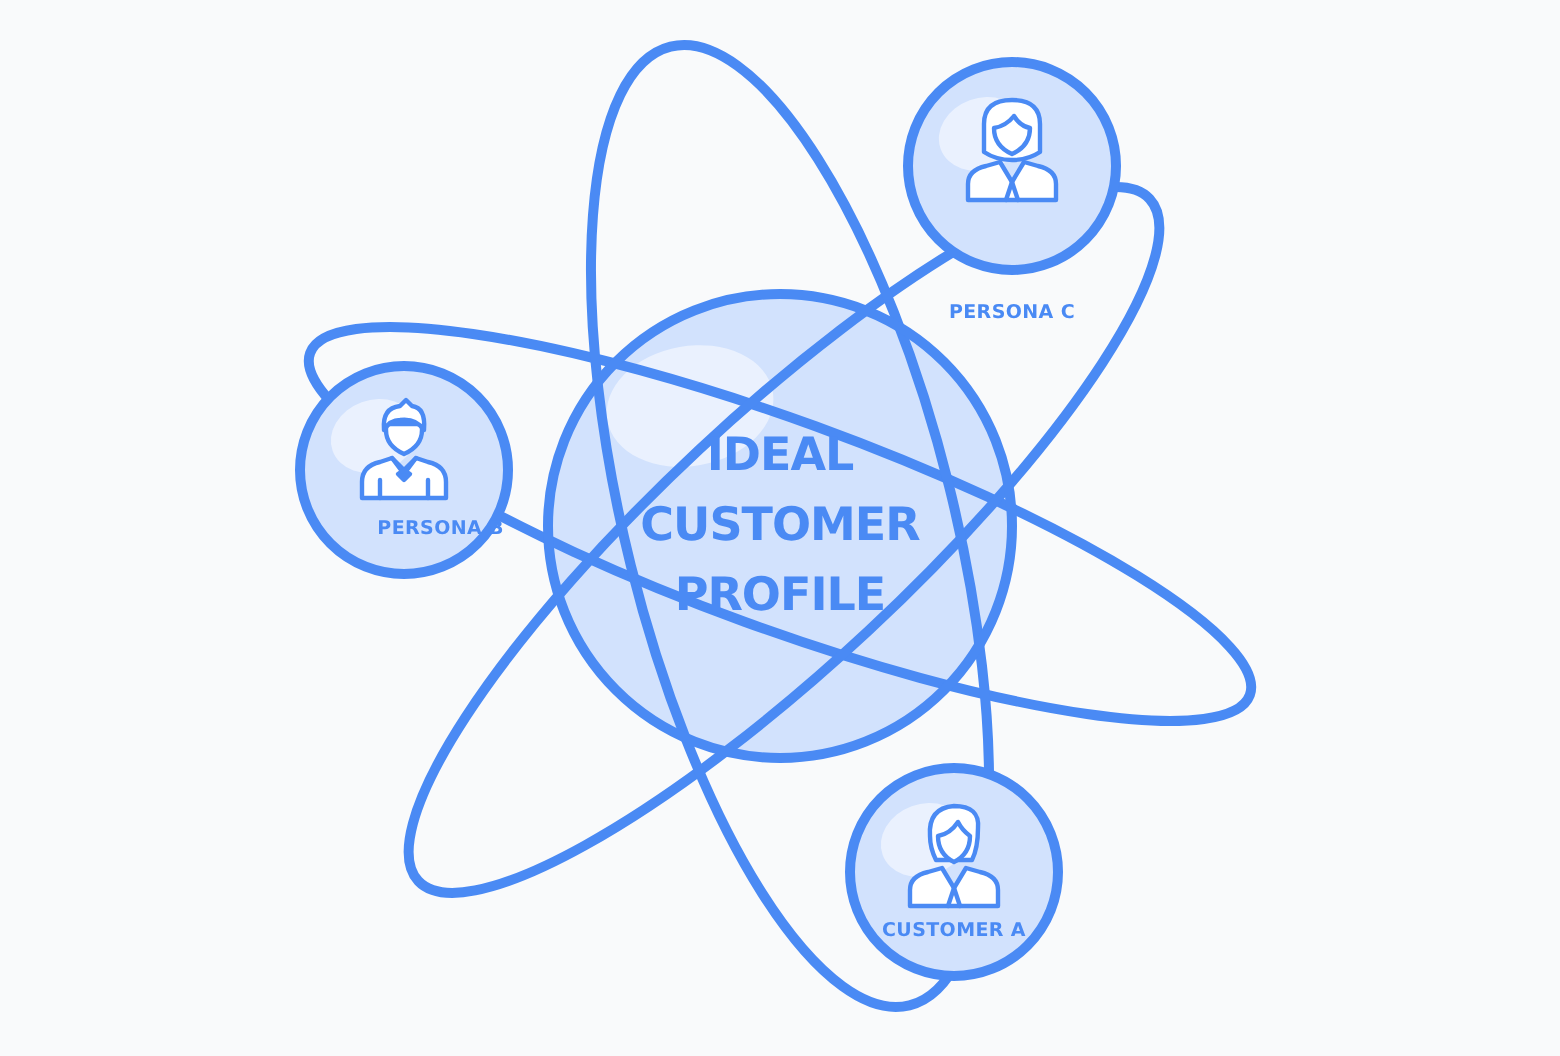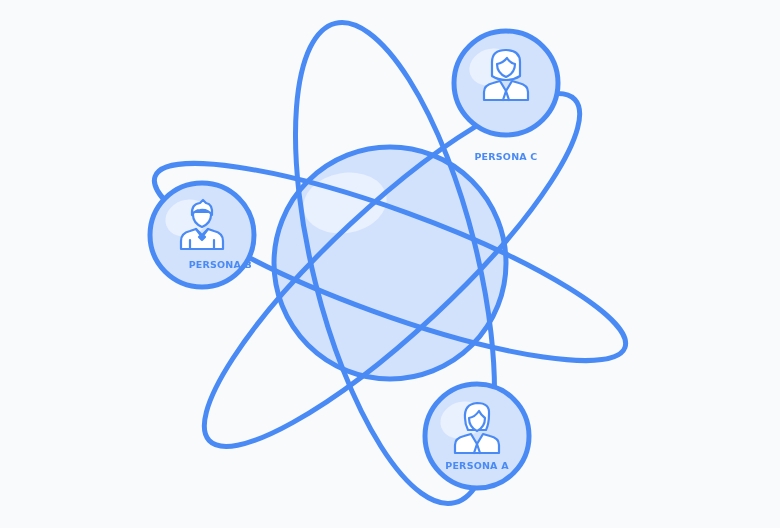--- a/index.html
+++ b/index.html
@@ -100,17 +100,22 @@
       <ellipse cx="462" cy="420" rx="22" ry="18" transform="rotate(-20 462 420)" fill="#eaf1fe"></ellipse>
       <g fill="#ffffff" stroke="#4a8af4" stroke-width="2.2" stroke-linejoin="round" stroke-linecap="round">
         <path d="M455 453 L455 445 Q455 438 464 436 L471 434 L477 444 L483 434 L490 436 Q499 438 499 445 L499 453 Z"></path>
         <path d="M474 453 L477 444 L480 453" fill="none"></path>
         <path d="M465 418 Q464 404 477 403 Q490 403 489 414 Q489 424 486 430 L468 430 Q465 424 465 418 Z"></path>
         <path d="M469 418 Q469 427 477 431 Q485 427 485 418 Q481 415 479 411 Q475 417 469 418 Z"></path>
       </g>
     </g>
   </svg>
 
+  <div class="center-text">
+    <div>IDEAL</div>
+    <div>CUSTOMER</div>
+    <div>PROFILE</div>
+  </div>
 
   <div class="persona-label" style="left:152px; top:259px;text-align:right;">PERSONA B</div>
   <div class="persona-label" style="left:456px; top:107px;margin-top:44px;">PERSONA C</div>
-  <div class="persona-label" style="left:427px; top:460px;">PERSONA A</div>
+  <div class="persona-label" style="left:427px; top:460px;">CUSTOMER A</div>
 </div>
 
 </body></html>

